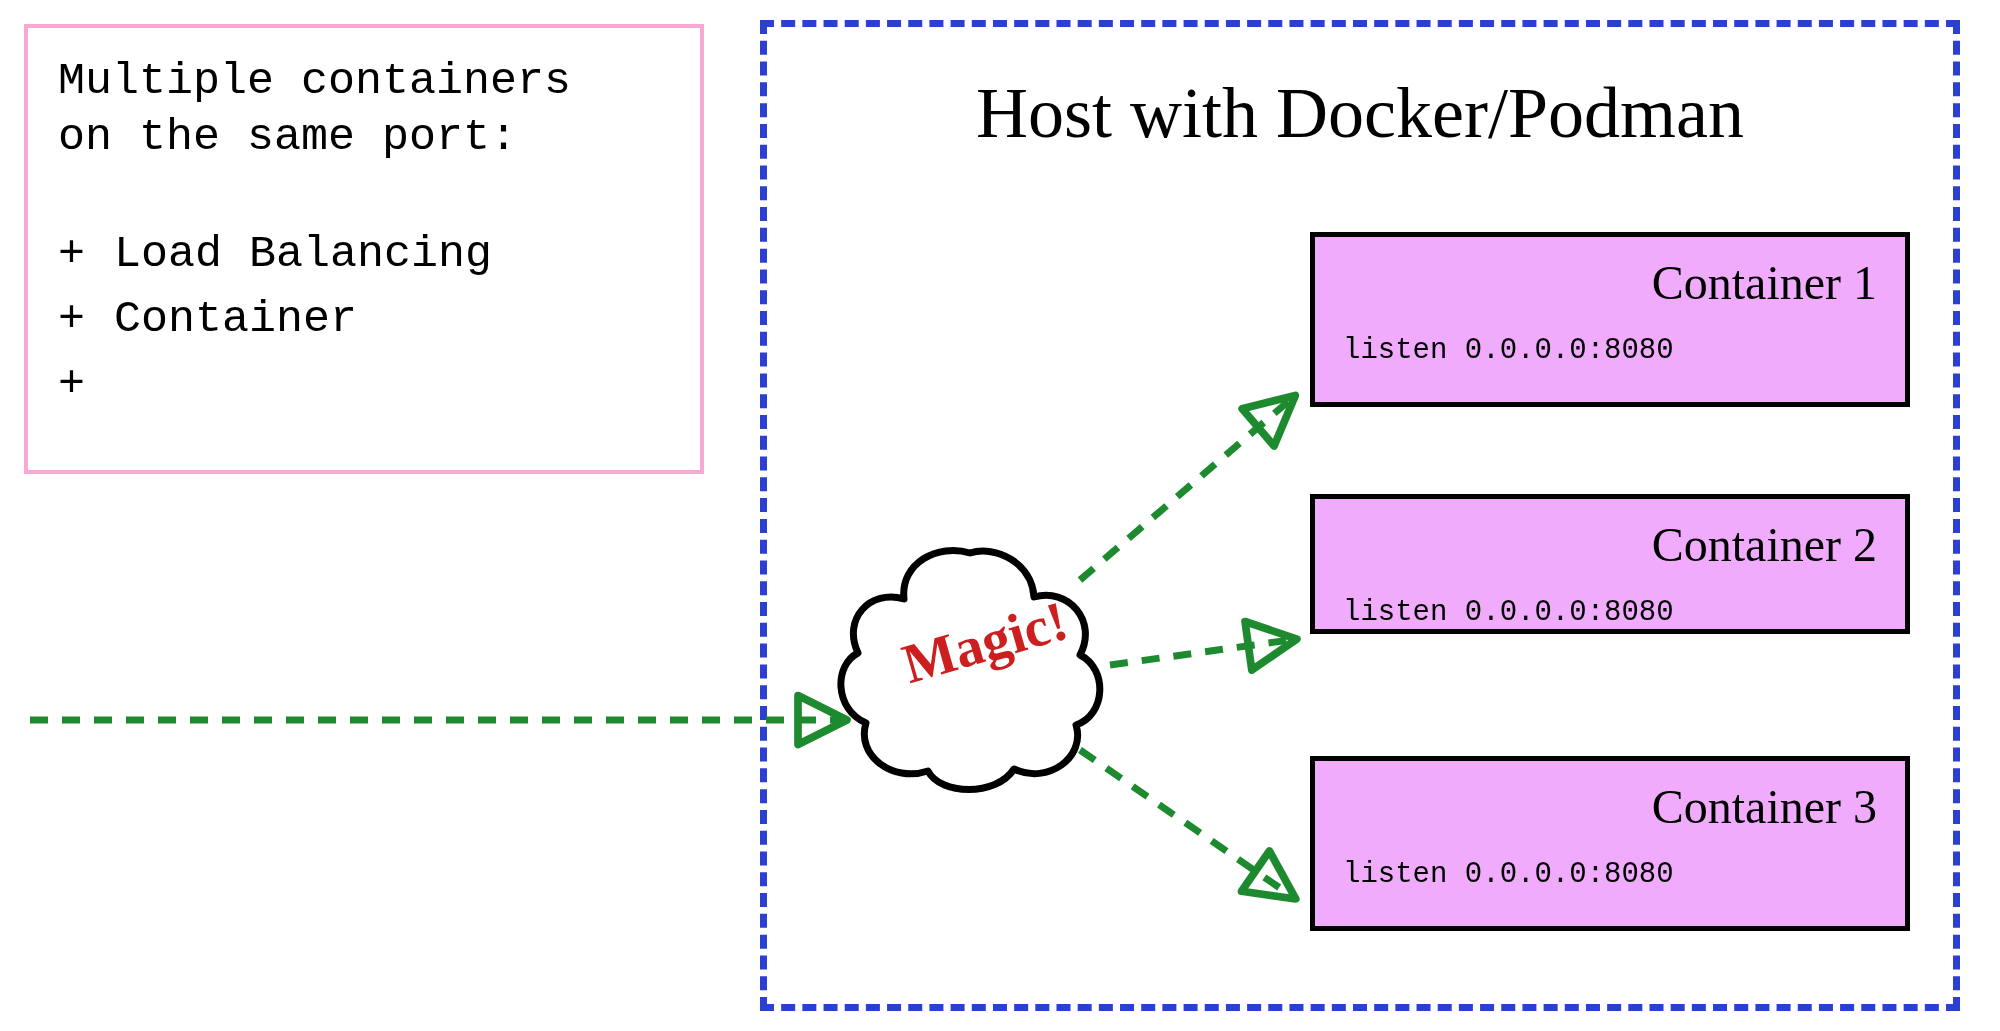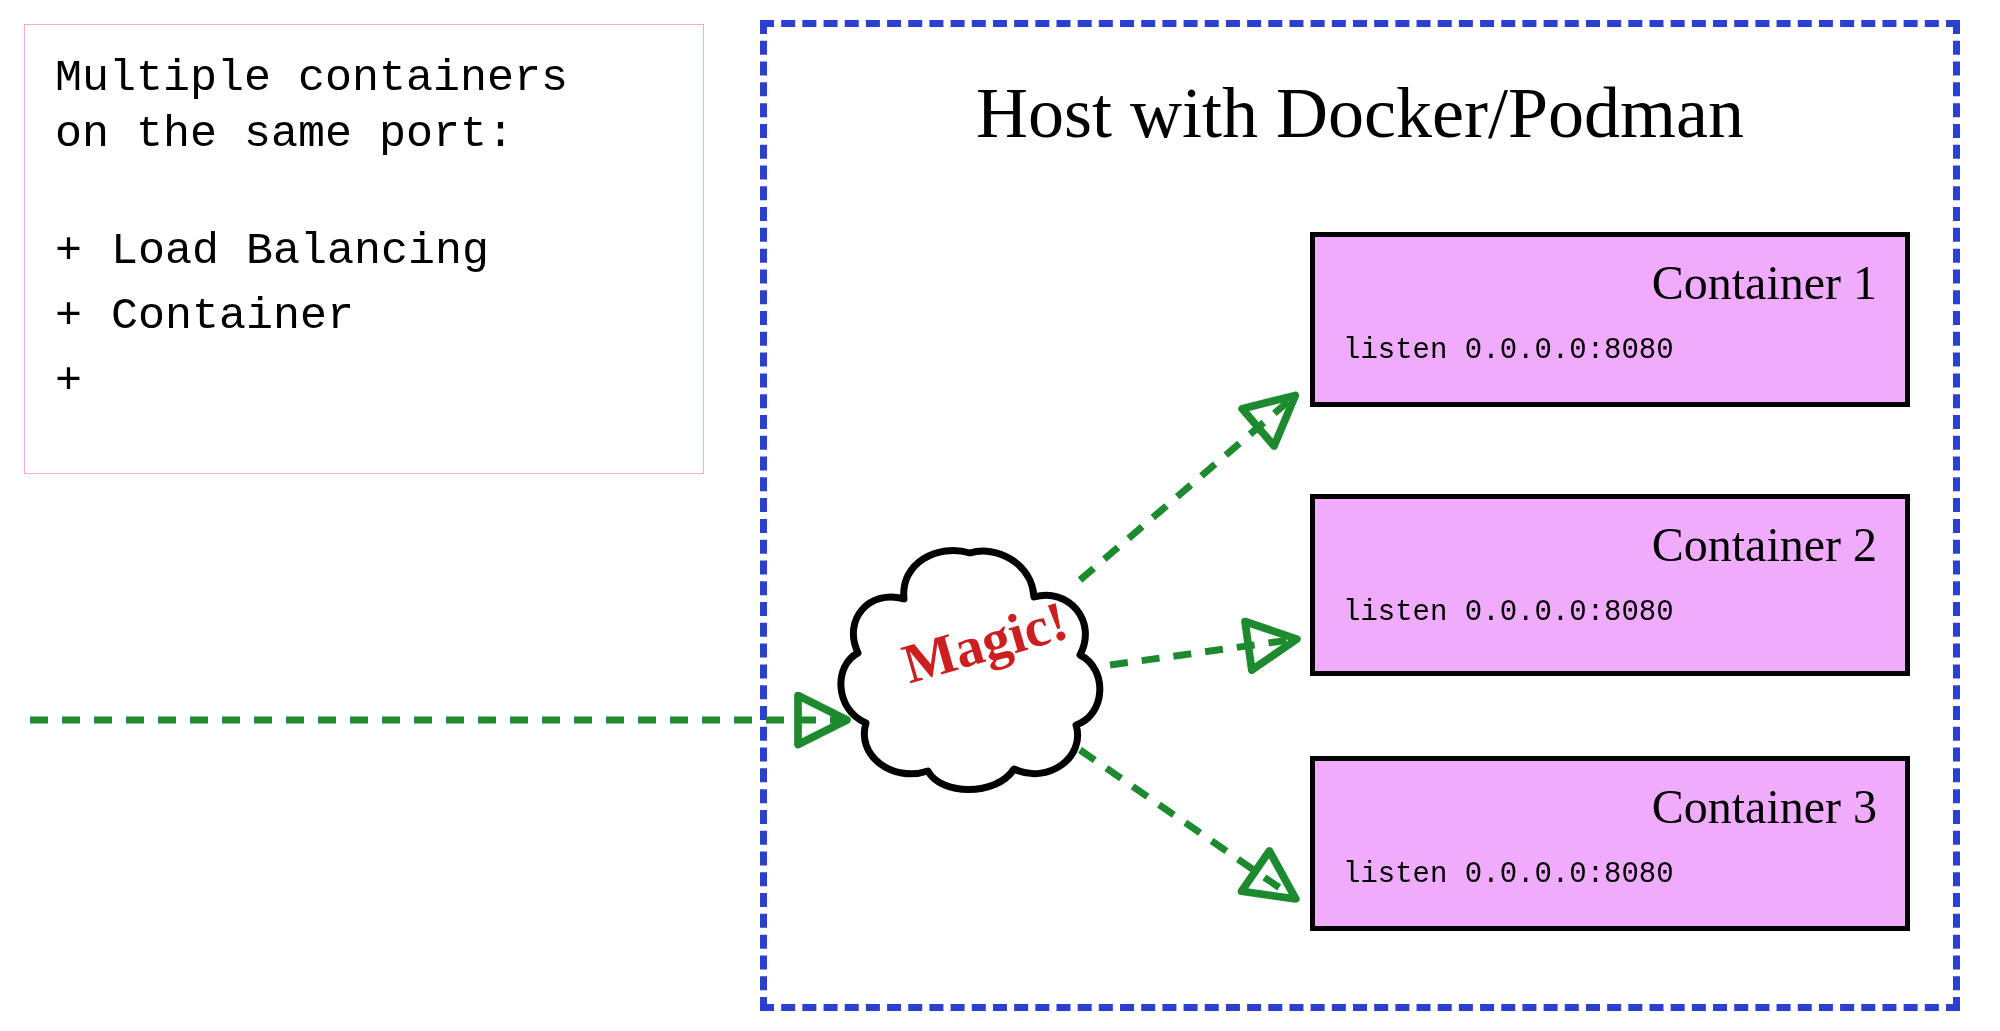--- a/index.html
+++ b/index.html
@@ -18,21 +18,21 @@
   }
   .mono {
     font-family: "Menlo", "Consolas", "Courier New", monospace;
   }
   .info-box {
     position: absolute;
     left: 24px;
     top: 24px;
     width: 680px;
     height: 450px;
-    border: 1px solid #f9a8d4;
+    border: 4px solid #f9a8d4;
     box-sizing: border-box;
     padding: 26px 31px 20px 30px;
     color: #000;
   }
   .info-box .title {
     font-size: 45px;
     line-height: 1.25;
     white-space: pre-line;
     font-weight: 500;
   }
@@ -145,21 +145,21 @@
   </div>
 
   <div class="host-panel">
     <div class="host-title">Host with Docker/Podman</div>
   </div>
 
   <div class="container-box" style="left:1310px; top:232px; width:600px; height:175px;">
     <div class="ctitle">Container 1</div>
     <div class="clisten mono">listen 0.0.0.0:8080</div>
   </div>
-  <div class="container-box" style="left:1310px; top:494px; width:600px; height:182px;">
+  <div class="container-box" style="left:1310px; top:494px; width:600px; height:140px;">
     <div class="ctitle">Container 2</div>
     <div class="clisten mono">listen 0.0.0.0:8080</div>
   </div>
   <div class="container-box" style="left:1310px; top:756px; width:600px; height:175px;">
     <div class="ctitle">Container 3</div>
     <div class="clisten mono">listen 0.0.0.0:8080</div>
   </div>
 
   <div class="cloud">
     <svg viewBox="0 0 280 260">

